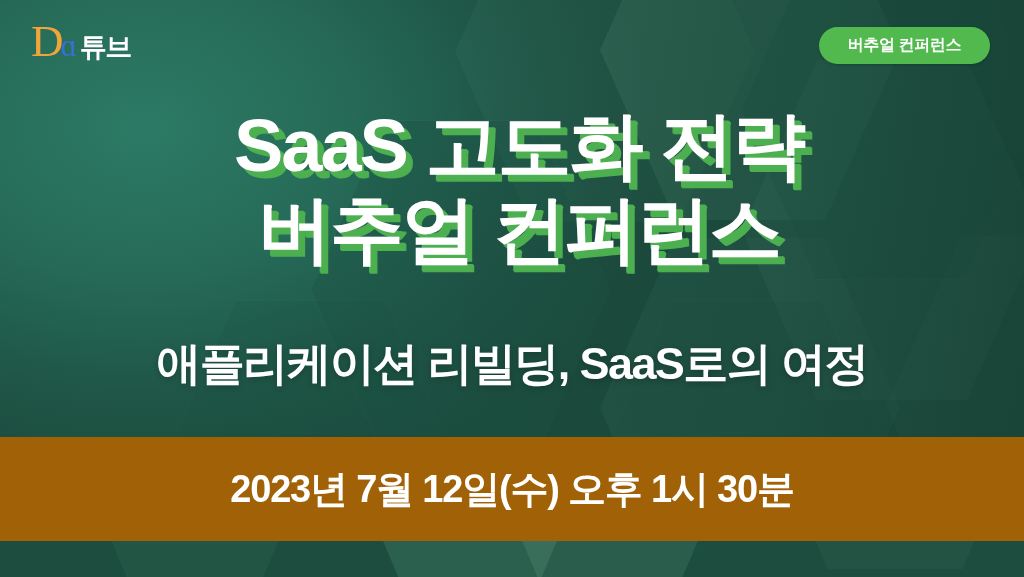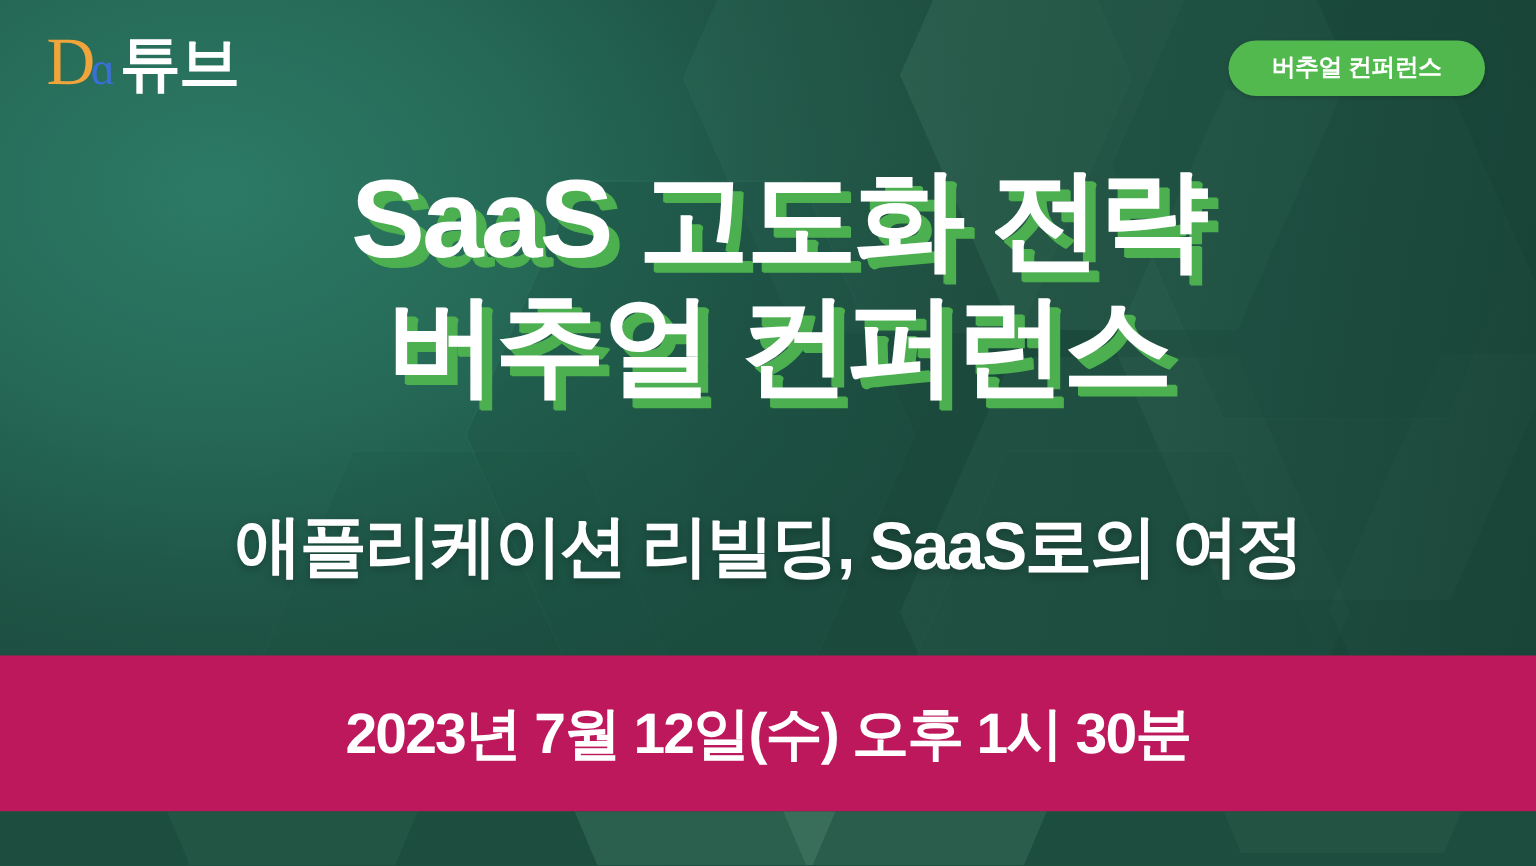--- a/index.html
+++ b/index.html
@@ -76,21 +76,21 @@
     color: #f0a43a;
     letter-spacing: -1px;
   }
   .logo-a {
     font-family: "Liberation Serif", "DejaVu Serif", serif;
     font-size: 31px;
     color: #3a6fd8;
     margin-left: -2px;
   }
   .logo-word {
-    font-size: 41px;
+    font-size: 27px;
     font-weight: bold;
     color: #ffffff;
     margin-left: 3px;
     letter-spacing: -1.5px;
     text-align: center;
   }
 
   .badge {
     position: absolute;
     right: 34px;
@@ -142,21 +142,21 @@
     text-shadow: 0 2px 6px rgba(0,0,0,.22);
   }
 
   
   .datebar {
     position: absolute;
     left: 0;
     right: 0;
     top: 437px;
     height: 104px;
-    background: #be185d;
+    background: #a16207;
     display: flex;
     align-items: center;
     justify-content: center;
   }
   .datebar-text {
     color: #ffffff;
     font-size: 38px;
     font-weight: bold;
     letter-spacing: -1.2px;
   }

